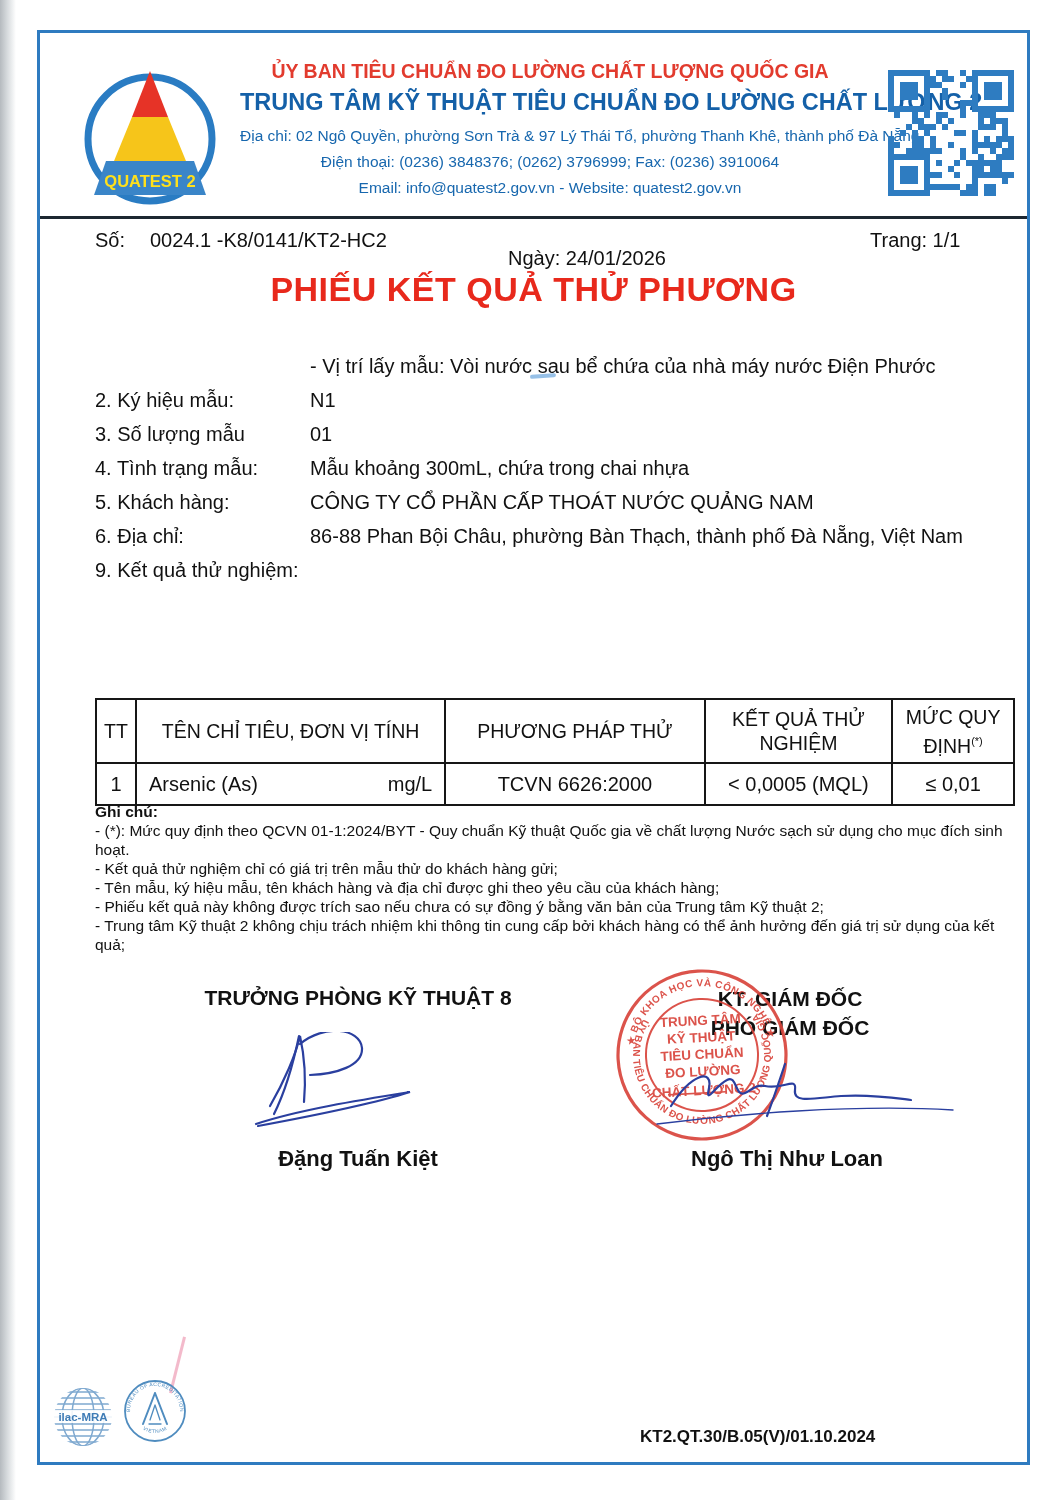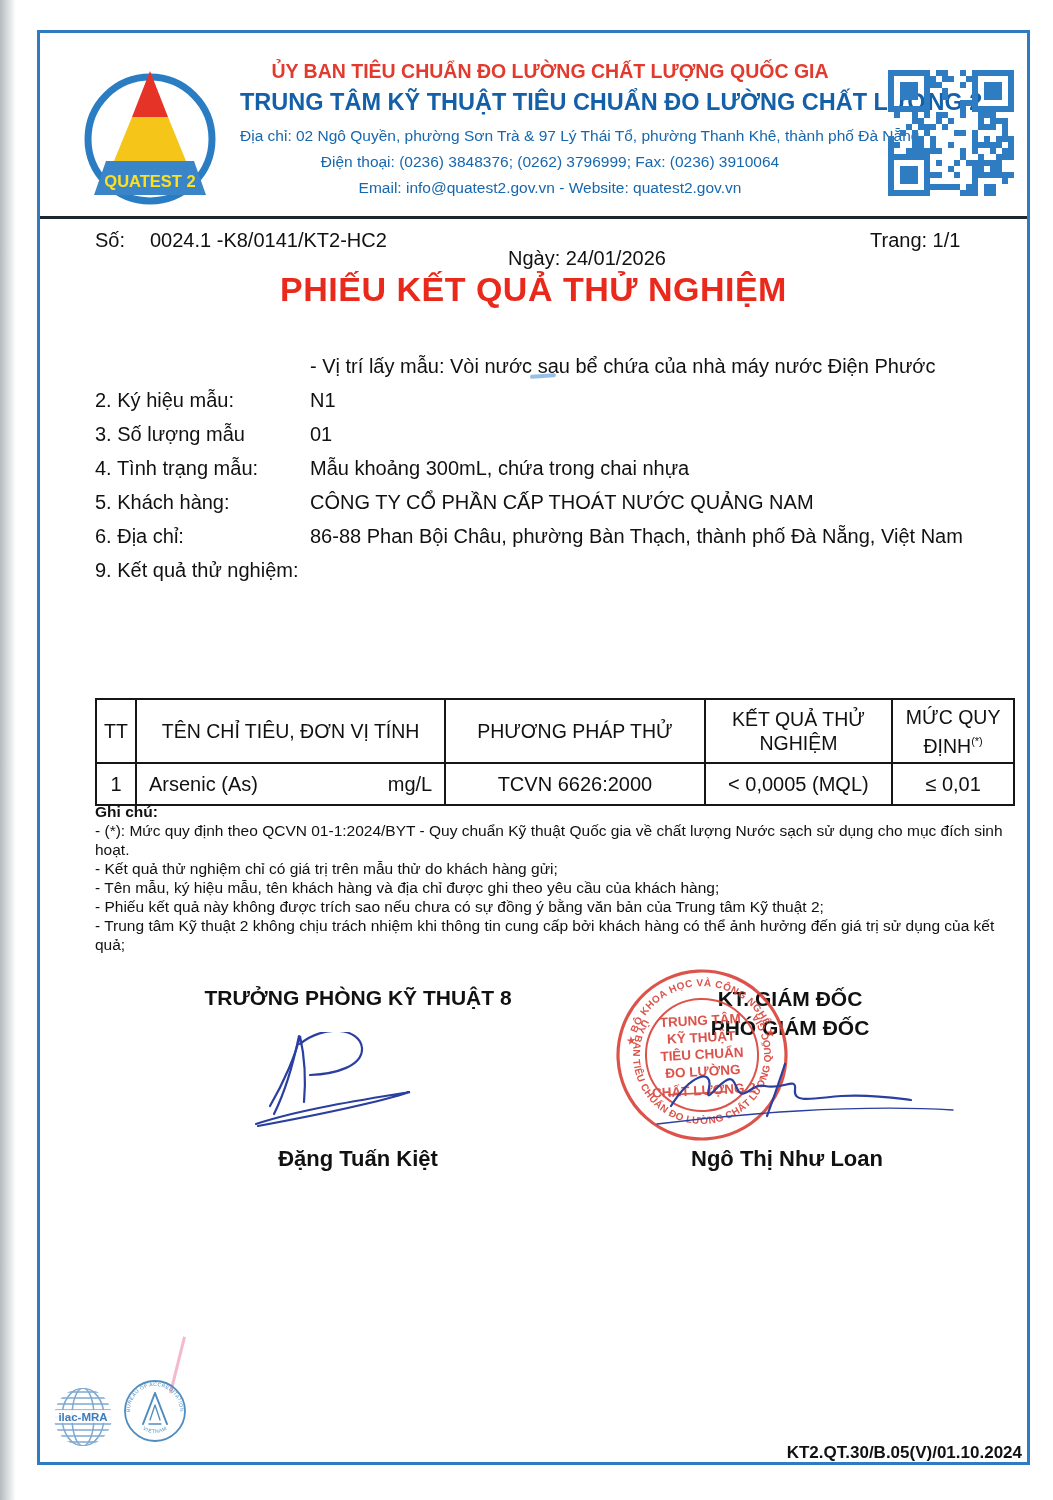--- a/index.html
+++ b/index.html
@@ -50,21 +50,21 @@
   #sig-right{left:655px;top:1056px;}
   #name-left{left:208px;top:1146px;width:300px;text-align:center;font-weight:bold;font-size:22px;}
   #name-right{left:637px;top:1146px;width:300px;text-align:center;font-weight:bold;font-size:22px;}
   
   #pink-artifact{left:176px;top:1336px;width:3px;height:58px;
                  background:rgba(233,130,160,.55);transform:rotate(14deg);}
   #ilac{left:52px;top:1386px;}
   #boa{left:122px;top:1378px;}
   #footer-doc{left:46px;top:1432px;font-size:14.5px;font-style:italic;font-weight:bold;white-space:nowrap;}
   .struck{text-decoration:line-through;}
-  #footer-code{left:640px;top:1427px;width:382px;text-align:right;font-size:17px;font-weight:bold;white-space:nowrap;margin-top:16px;}
+  #footer-code{left:640px;top:1427px;width:382px;text-align:left;font-size:17px;font-weight:bold;white-space:nowrap;}
 </style>
 </head>
 <body>
 
 <div class="page">
   <div class="abs" id="scan-edge"></div>
   <div class="abs" id="frame"></div>
 
   <svg class="abs" id="logo" width="160" height="158" viewBox="0 0 160 158">
     <circle cx="80" cy="84" r="62" fill="none" stroke="#2a7cc3" stroke-width="7"></circle>
@@ -306,21 +306,21 @@
       <i style="left:96px;top:120px"></i>
       <i style="left:102px;top:120px"></i>
     </div>
   <div class="abs" id="sep"></div>
 
   <span class="abs meta" id="meta-so-label">Số:</span>
   <span class="abs meta" id="meta-so-value">0024.1 -K8/0141/KT2-HC2</span>
   <span class="abs meta" id="meta-ngay">Ngày: 24/01/2026</span>
   <span class="abs meta" id="meta-trang">Trang: 1/1</span>
 
-  <div class="abs" id="title">PHIẾU KẾT QUẢ THỬ NGHIỆM</div>
+  <div class="abs" id="title">PHIẾU KẾT QUẢ THỬ PHƯƠNG</div>
   <div class="abs" id="blue-artifact"></div>
 
   <div class="abs" id="items">
     <div class="irow">
       <span></span>
       <span>- Vị trí lấy mẫu: Vòi nước sau bể chứa của nhà máy nước Điện Phước</span>
     </div>
     <div class="irow">
       <span>2. Ký hiệu mẫu:</span>
       <span>N1</span>

